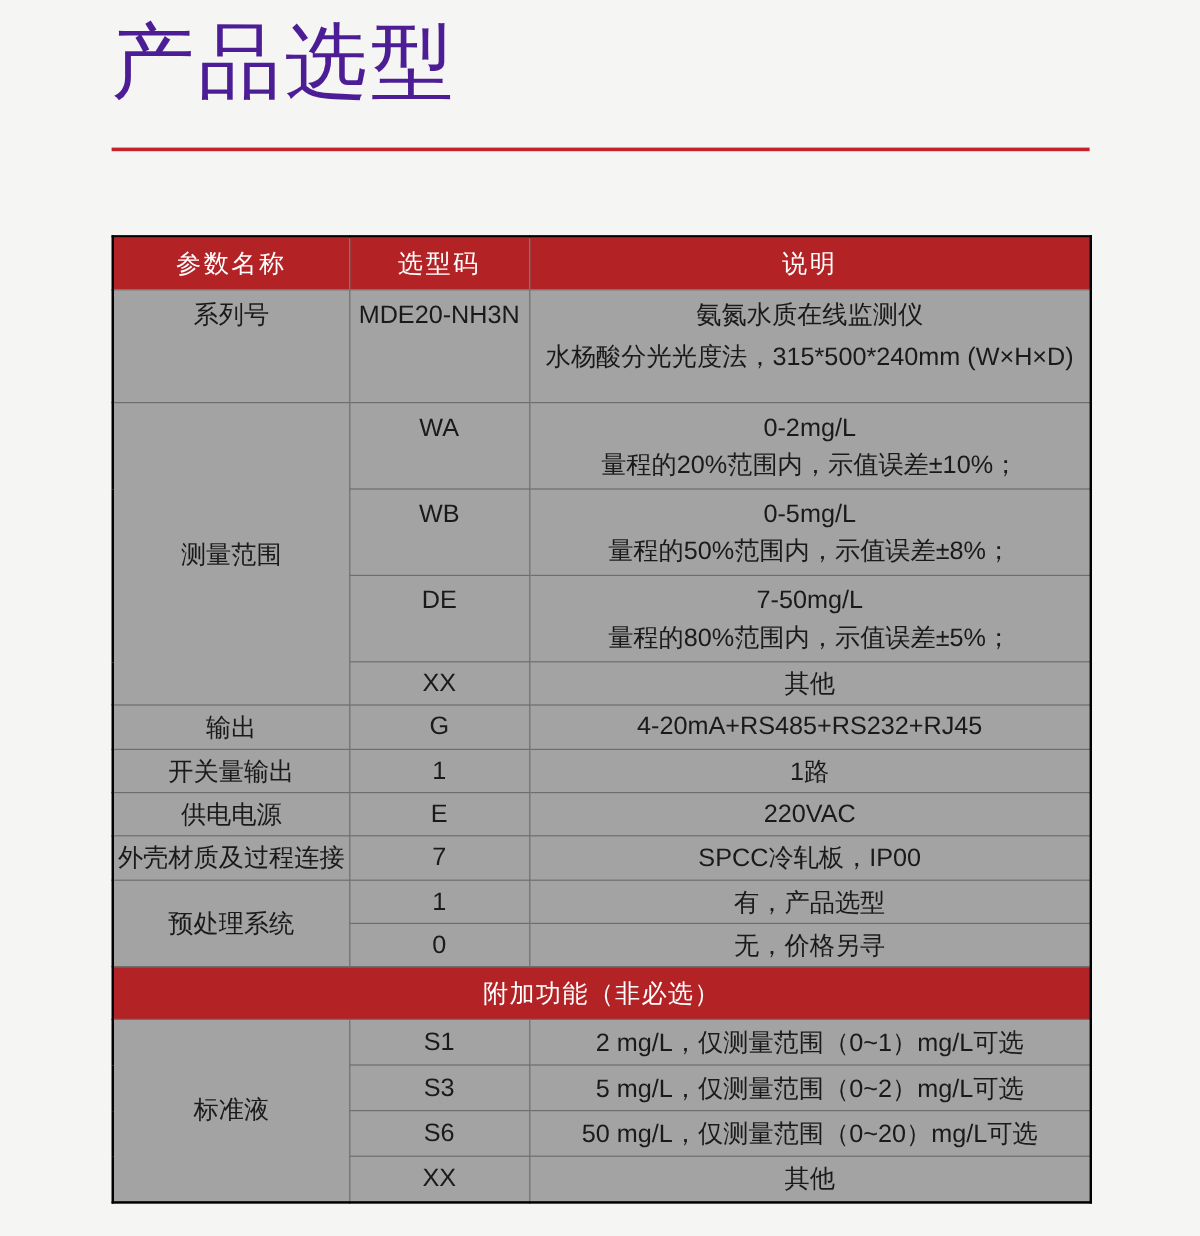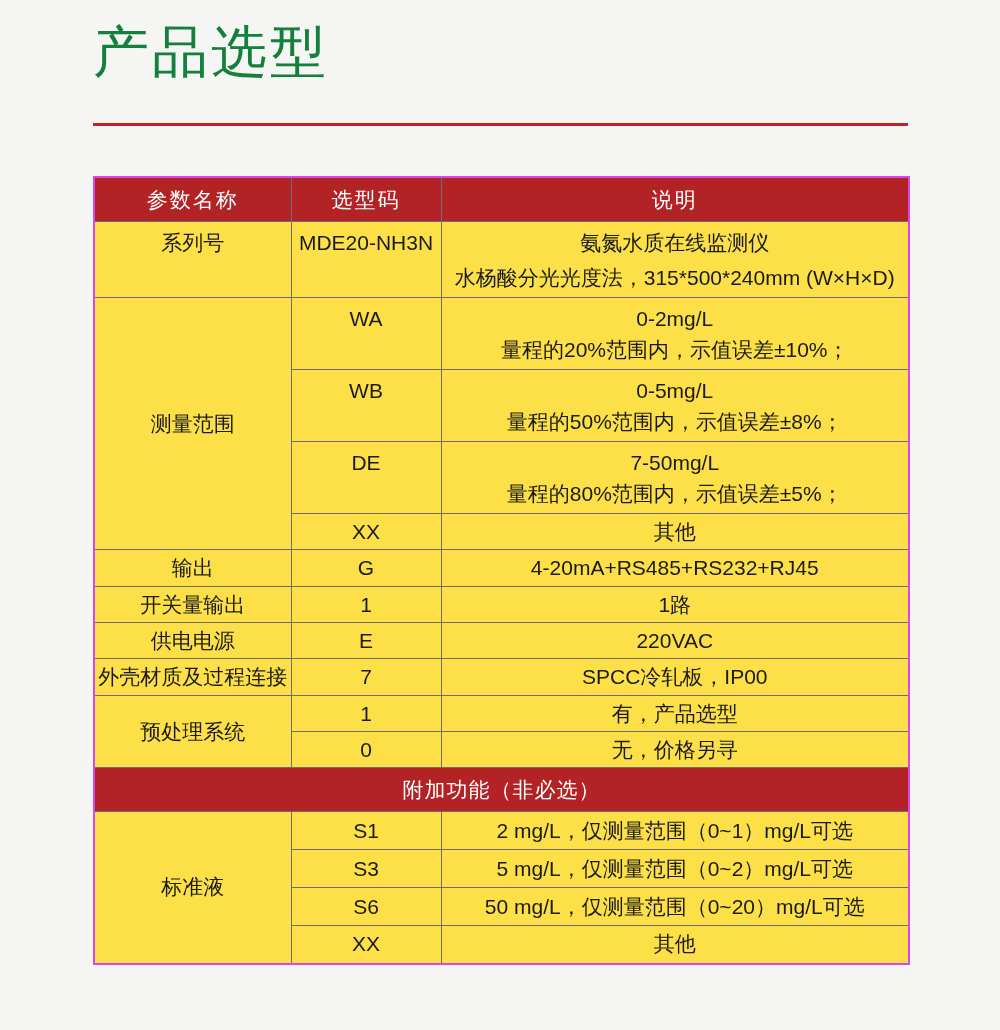--- a/index.html
+++ b/index.html
@@ -13,39 +13,39 @@
   }
   .page {
     box-sizing: border-box;
     width: 1000px;
     height: 1030px;
     padding: 14px 0 0 93px;
     overflow: hidden;
   }
   .page-title {
     margin: 0;
-    font-size: 56px;
+    font-size: 69px;
     line-height: 76px;
     font-weight: 500;
     letter-spacing: 3px;
-    color: #15803d;
+    color: #4c1d95;
   }
   .title-divider {
     width: 815px;
     height: 3px;
     background: #c5212a;
     margin-top: 33px;
   }
   table.spec {
-    margin-top: 50px;
+    margin-top: 70px;
     width: 815px;
     table-layout: fixed;
     border-collapse: collapse;
-    background: #fde047;
-    border: 2px solid #d946ef;
+    background: #a3a3a3;
+    border: 2px solid #000000;
   }
   col.c-param { width: 197px; }
   col.c-code  { width: 150px; }
   col.c-desc  { width: 468px; }
   th, td {
     border: 1px solid #6e6e6e;
     text-align: center;
     font-size: 21px;
     padding: 0;
     vertical-align: middle;
@@ -59,21 +59,21 @@
     height: 43px;
     letter-spacing: 2px;
   }
   tr.banner td {
     background: #b32225;
     color: #ffffff;
     height: 43px;
     letter-spacing: 1px;
     text-align: center;
   }
-  .h76 { height: 76px; }
+  .h76 { height: 94px; }
   .h72 { height: 72px; }
   .h37 { height: 37px; }
   .h36 { height: 36px; }
   .h38 { height: 38px; }
   td.vtop {
     vertical-align: top;
     padding-top: 5px;
     line-height: 31px;
   }
   td.vtop-series {

